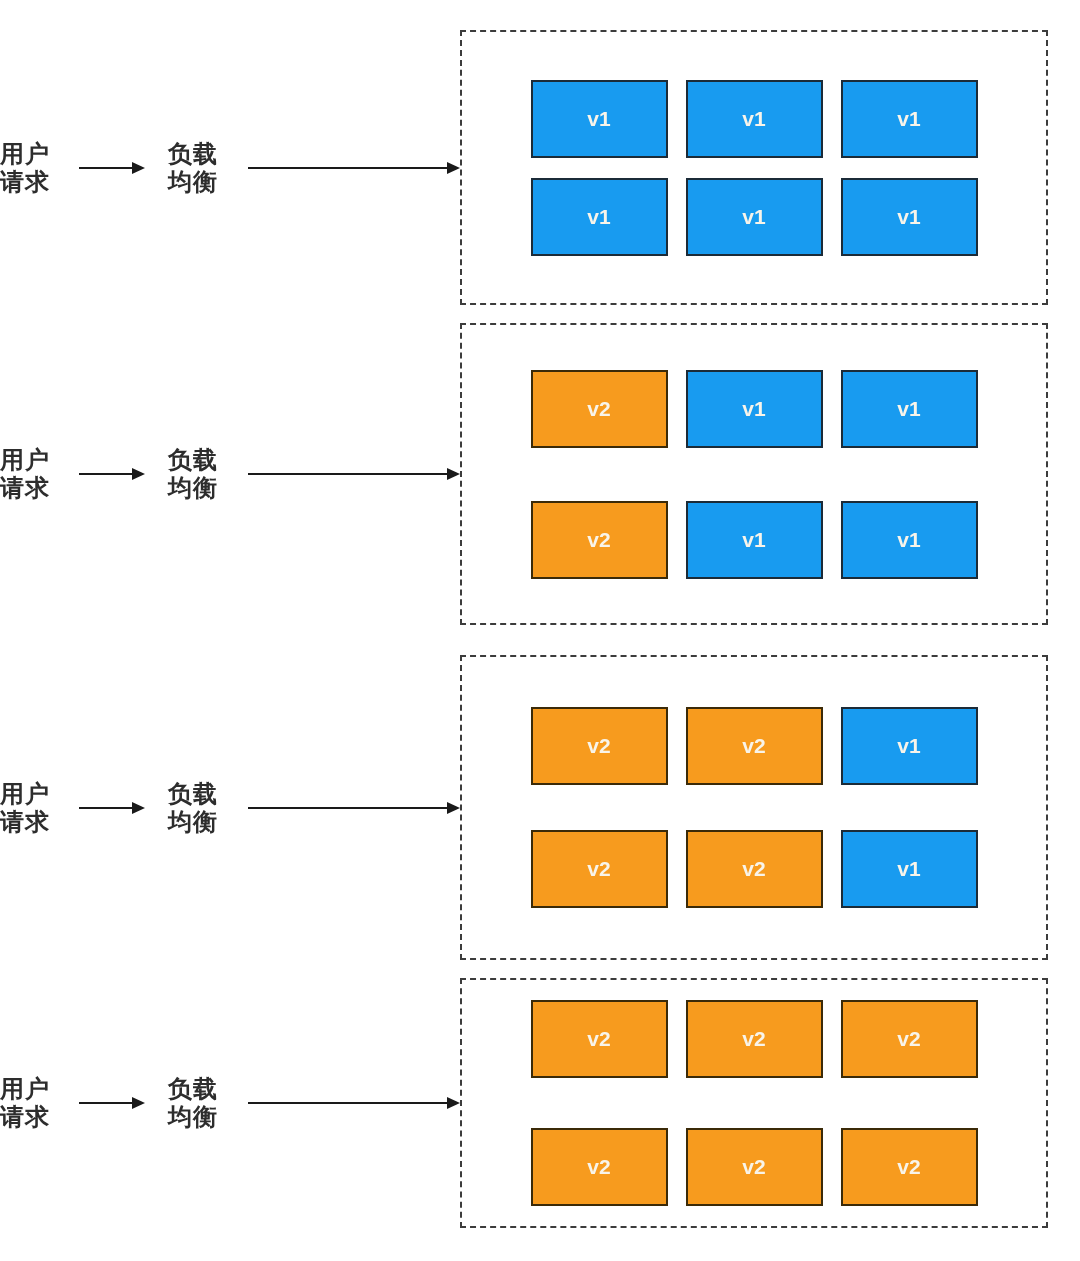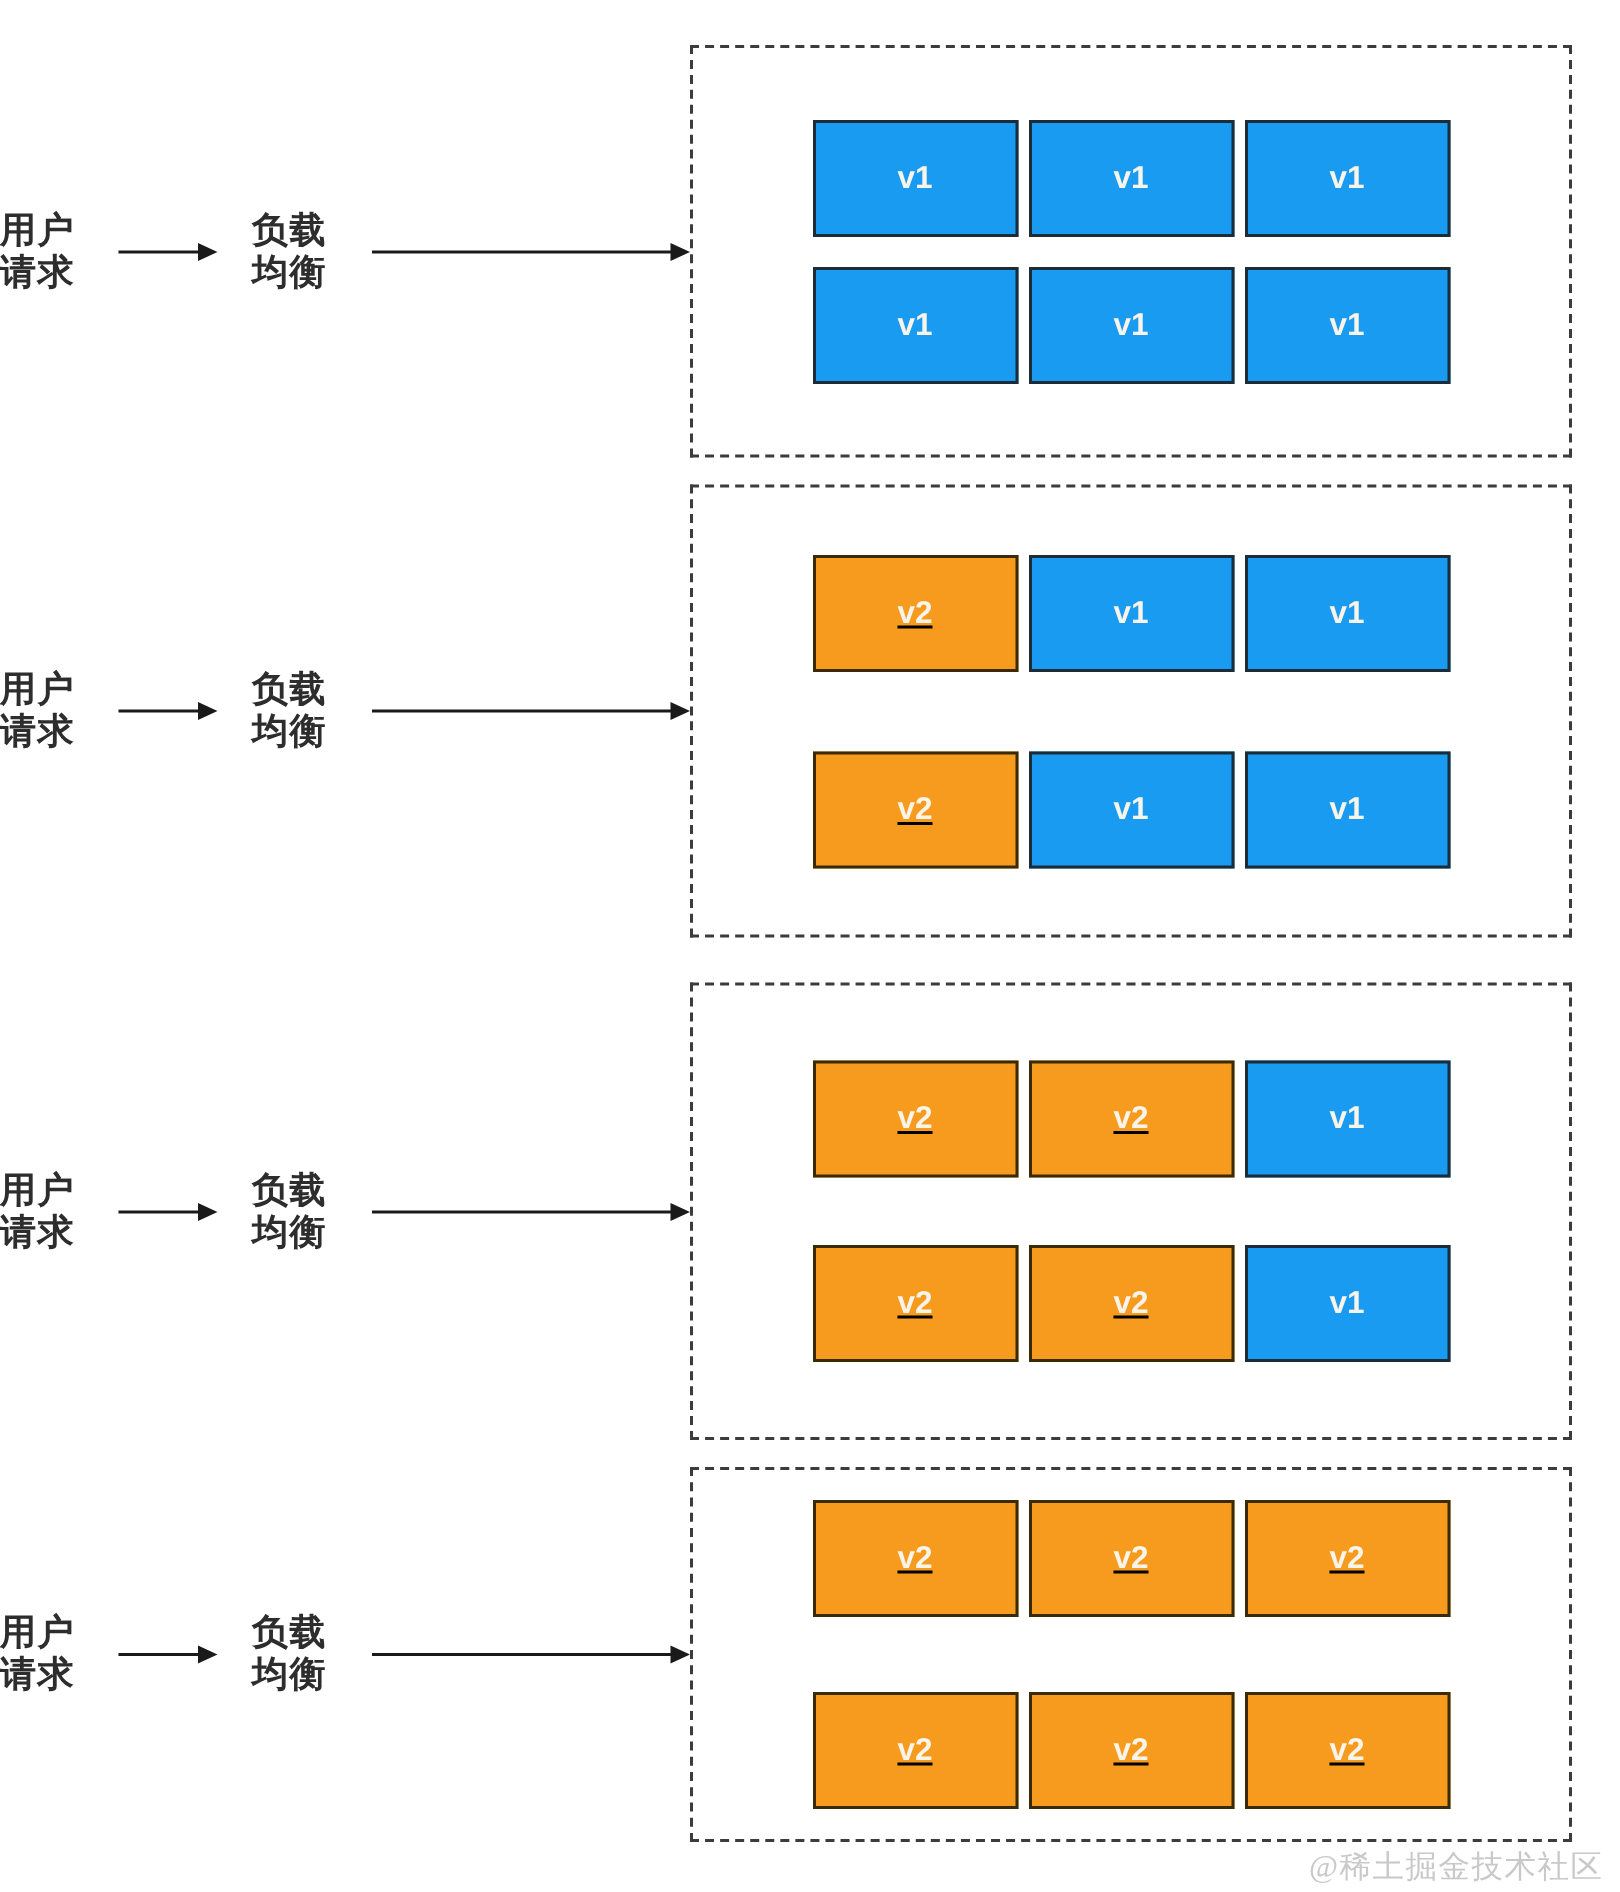--- a/index.html
+++ b/index.html
@@ -74,42 +74,42 @@
     height: 100%;
     border: 2px dashed #3c3c3c;
     box-sizing: border-box;
     display: flex;
     align-items: center;
     justify-content: center;
   }
   .pod-grid {
     display: grid;
     grid-template-columns: repeat(3, 137px);
-    column-gap: 7px;
+    column-gap: 18px;
   }
   .g1 .pod-grid { row-gap: 20px; }
   .g2 .pod-grid { row-gap: 53px; }
   .g3 .pod-grid { row-gap: 45px; }
   .g4 .pod-grid { row-gap: 50px; }
 
   .pod {
     height: 78px;
     display: flex;
     align-items: center;
     justify-content: center;
     box-sizing: border-box;
     border: 2px solid #222;
   }
   .pod span {
     font-size: 21px;
     font-weight: 700;
     color: #f8f4ea;
   }
   .pod.v1 { background: var(--v1, #189bf0); border-color: #1b2b38; }
-  .pod.v2 { background: var(--v2, #f79b1e); border-color: #3b2a08; text-decoration: underline; }
+  .pod.v2 { background: var(--v2, #f79b1e); border-color: #3b2a08; }
 
   .watermark {
     position: absolute;
     right: 11px;
     bottom: 3px;
     font-family: "Liberation Serif", "DejaVu Serif", serif;
     font-size: 21px;
     color: var(--watermark-text, #c9c9c9);
     letter-spacing: 1px;
   }
@@ -260,14 +260,13 @@
             <div class="pod v2">
               <span>v2</span>
             </div>
             <div class="pod v2">
               <span>v2</span>
             </div>
           </div>
     </div>
   </div>
 </div>
-  <div class="watermark">@稀土掘金技术社区</div>
 </div>
 
 </body></html>

